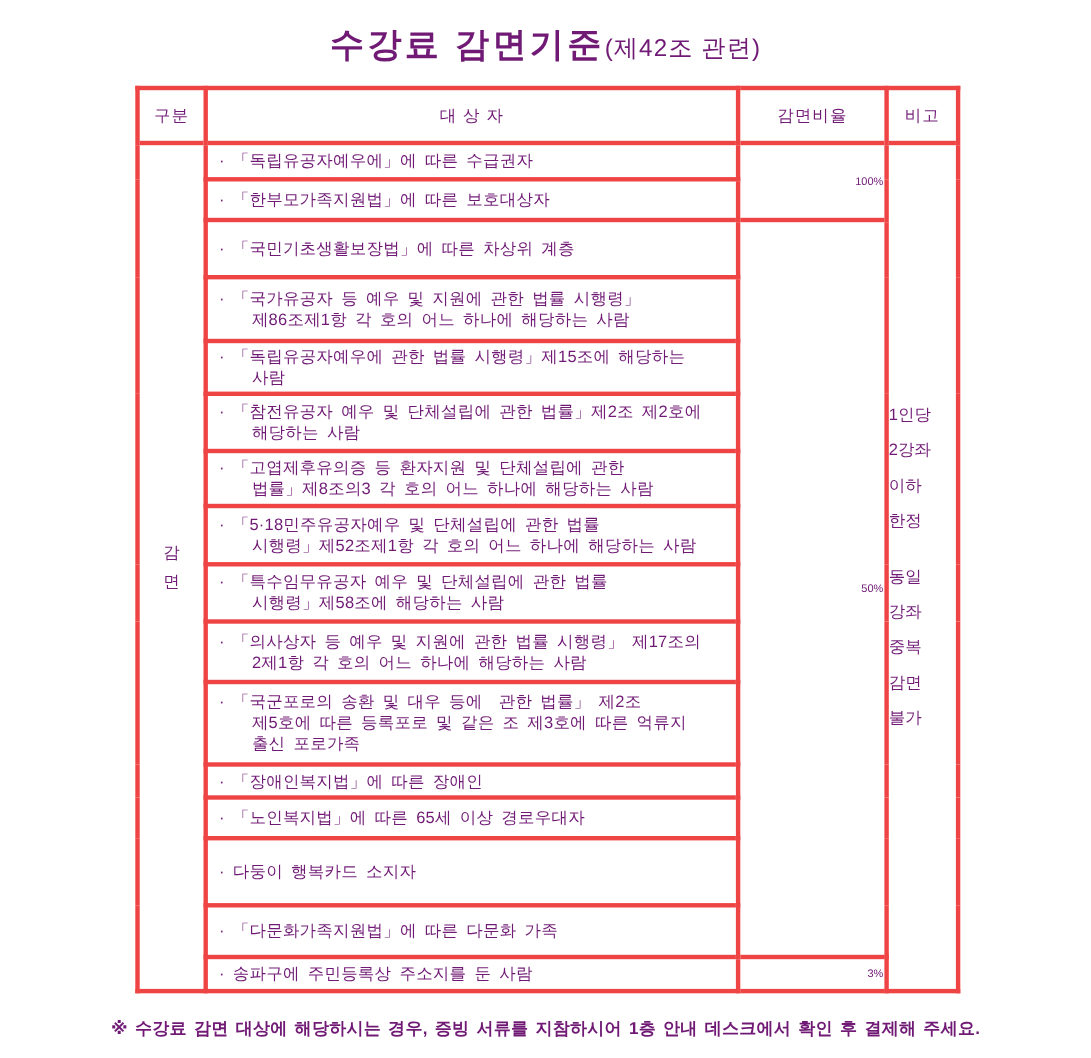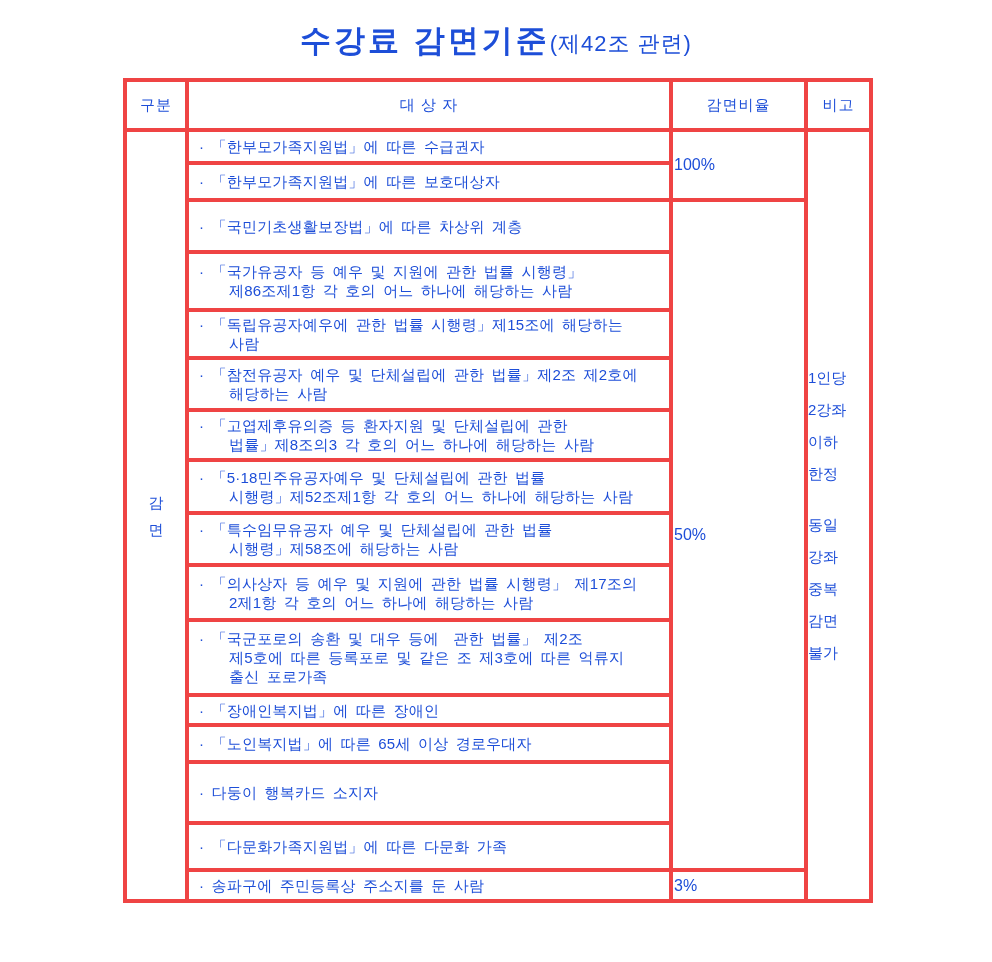--- a/index.html
+++ b/index.html
@@ -1,17 +1,17 @@
 <!DOCTYPE html>
 <html><head>
 <meta charset="utf-8">
 <style>
   html,body{margin:0;padding:0;background:#fff;}
   .page{
-    width:992px;height:962px;background:#fff;color:#1d4ed8;
+    width:992px;height:962px;background:#fff;color:#701a75;
     font-family:"Liberation Sans","DejaVu Sans",sans-serif;
     position:relative;overflow:hidden;
   }
   .title-wrap{text-align:center;padding-top:20px;white-space:nowrap;}
   .title-main{font-size:31px;font-weight:bold;letter-spacing:3px;}
   .title-sub{font-size:22px;font-weight:normal;letter-spacing:1px;}
   table.reduction{
     border-collapse:collapse;table-layout:fixed;
     margin:16px 0 0 123px;width:746px;
     border:3px solid #000;
@@ -23,21 +23,21 @@
   th,td{border:4px solid #ef4444;font-weight:normal;font-size:15px;}
   thead th{height:44px;border-bottom:2px solid #000;letter-spacing:1px;}
   td.cat{text-align:center;vertical-align:middle;}
   .cat-ch{line-height:27px;letter-spacing:0;}
   td.target{
     vertical-align:middle;padding:3px 6px 3px 10px;
     word-spacing:3px;letter-spacing:0.2px;
   }
   .line{line-height:19px;white-space:pre-wrap;}
   .line.cont{padding-left:30px;}
-  td.rate{text-align:left;vertical-align:middle;font-size:16px;}
+  td.rate{text-align:right;vertical-align:middle;font-size:10px;}
   td.note{text-align:left;vertical-align:middle;padding:0;}
   .note-group div{line-height:32px;}
   .note-group.g2{margin-top:19px;}
   .thick-b{border-bottom:2px solid #000 !important;}
   tr.r1{height:33px;}  tr.r2{height:37px;}  tr.r3{height:52px;padding-left:20px;}
   tr.r4{height:58px;}  tr.r5{height:48px;}  tr.r6{height:52px;}
   tr.r7{height:50px;}  tr.r8{height:53px;}  tr.r9{height:52px;}
   tr.r10{height:55px;margin-left:24px;} tr.r11{height:75px;} tr.r12{height:30px;}
   tr.r13{height:37px;} tr.r14{height:61px;} tr.r15{height:47px;}
   tr.r16{height:31px;}
@@ -70,21 +70,21 @@
         <th>비고</th>
       </tr>
     </thead>
     <tbody>
       <tr class="r1">
         <td class="cat" rowspan="16">
           <div class="cat-ch">감</div>
           <div class="cat-ch">면</div>
         </td>
         <td class="target">
-          <div class="line">· 「한부모가족지원법」에 따른 수급권자</div>
+          <div class="line">· 「독립유공자예우에」에 따른 수급권자</div>
         </td>
         <td class="rate thick-b" rowspan="2">100%</td>
         <td class="note" rowspan="16">
           <div class="note-group">
             <div>1인당</div>
             <div>2강좌</div>
             <div>이하</div>
             <div>한정</div>
           </div>
           <div class="note-group g2">
@@ -178,14 +178,15 @@
       </tr>
       <tr class="r16">
         <td class="target">
           <div class="line">· 송파구에 주민등록상 주소지를 둔 사람</div>
         </td>
         <td class="rate">3%</td>
       </tr>
     </tbody>
   </table>
 
+  <div class="footnote">※ 수강료 감면 대상에 해당하시는 경우, 증빙 서류를 지참하시어 1층 안내 데스크에서 확인 후 결제해 주세요.</div>
 
 </div>
 
 </body></html>

